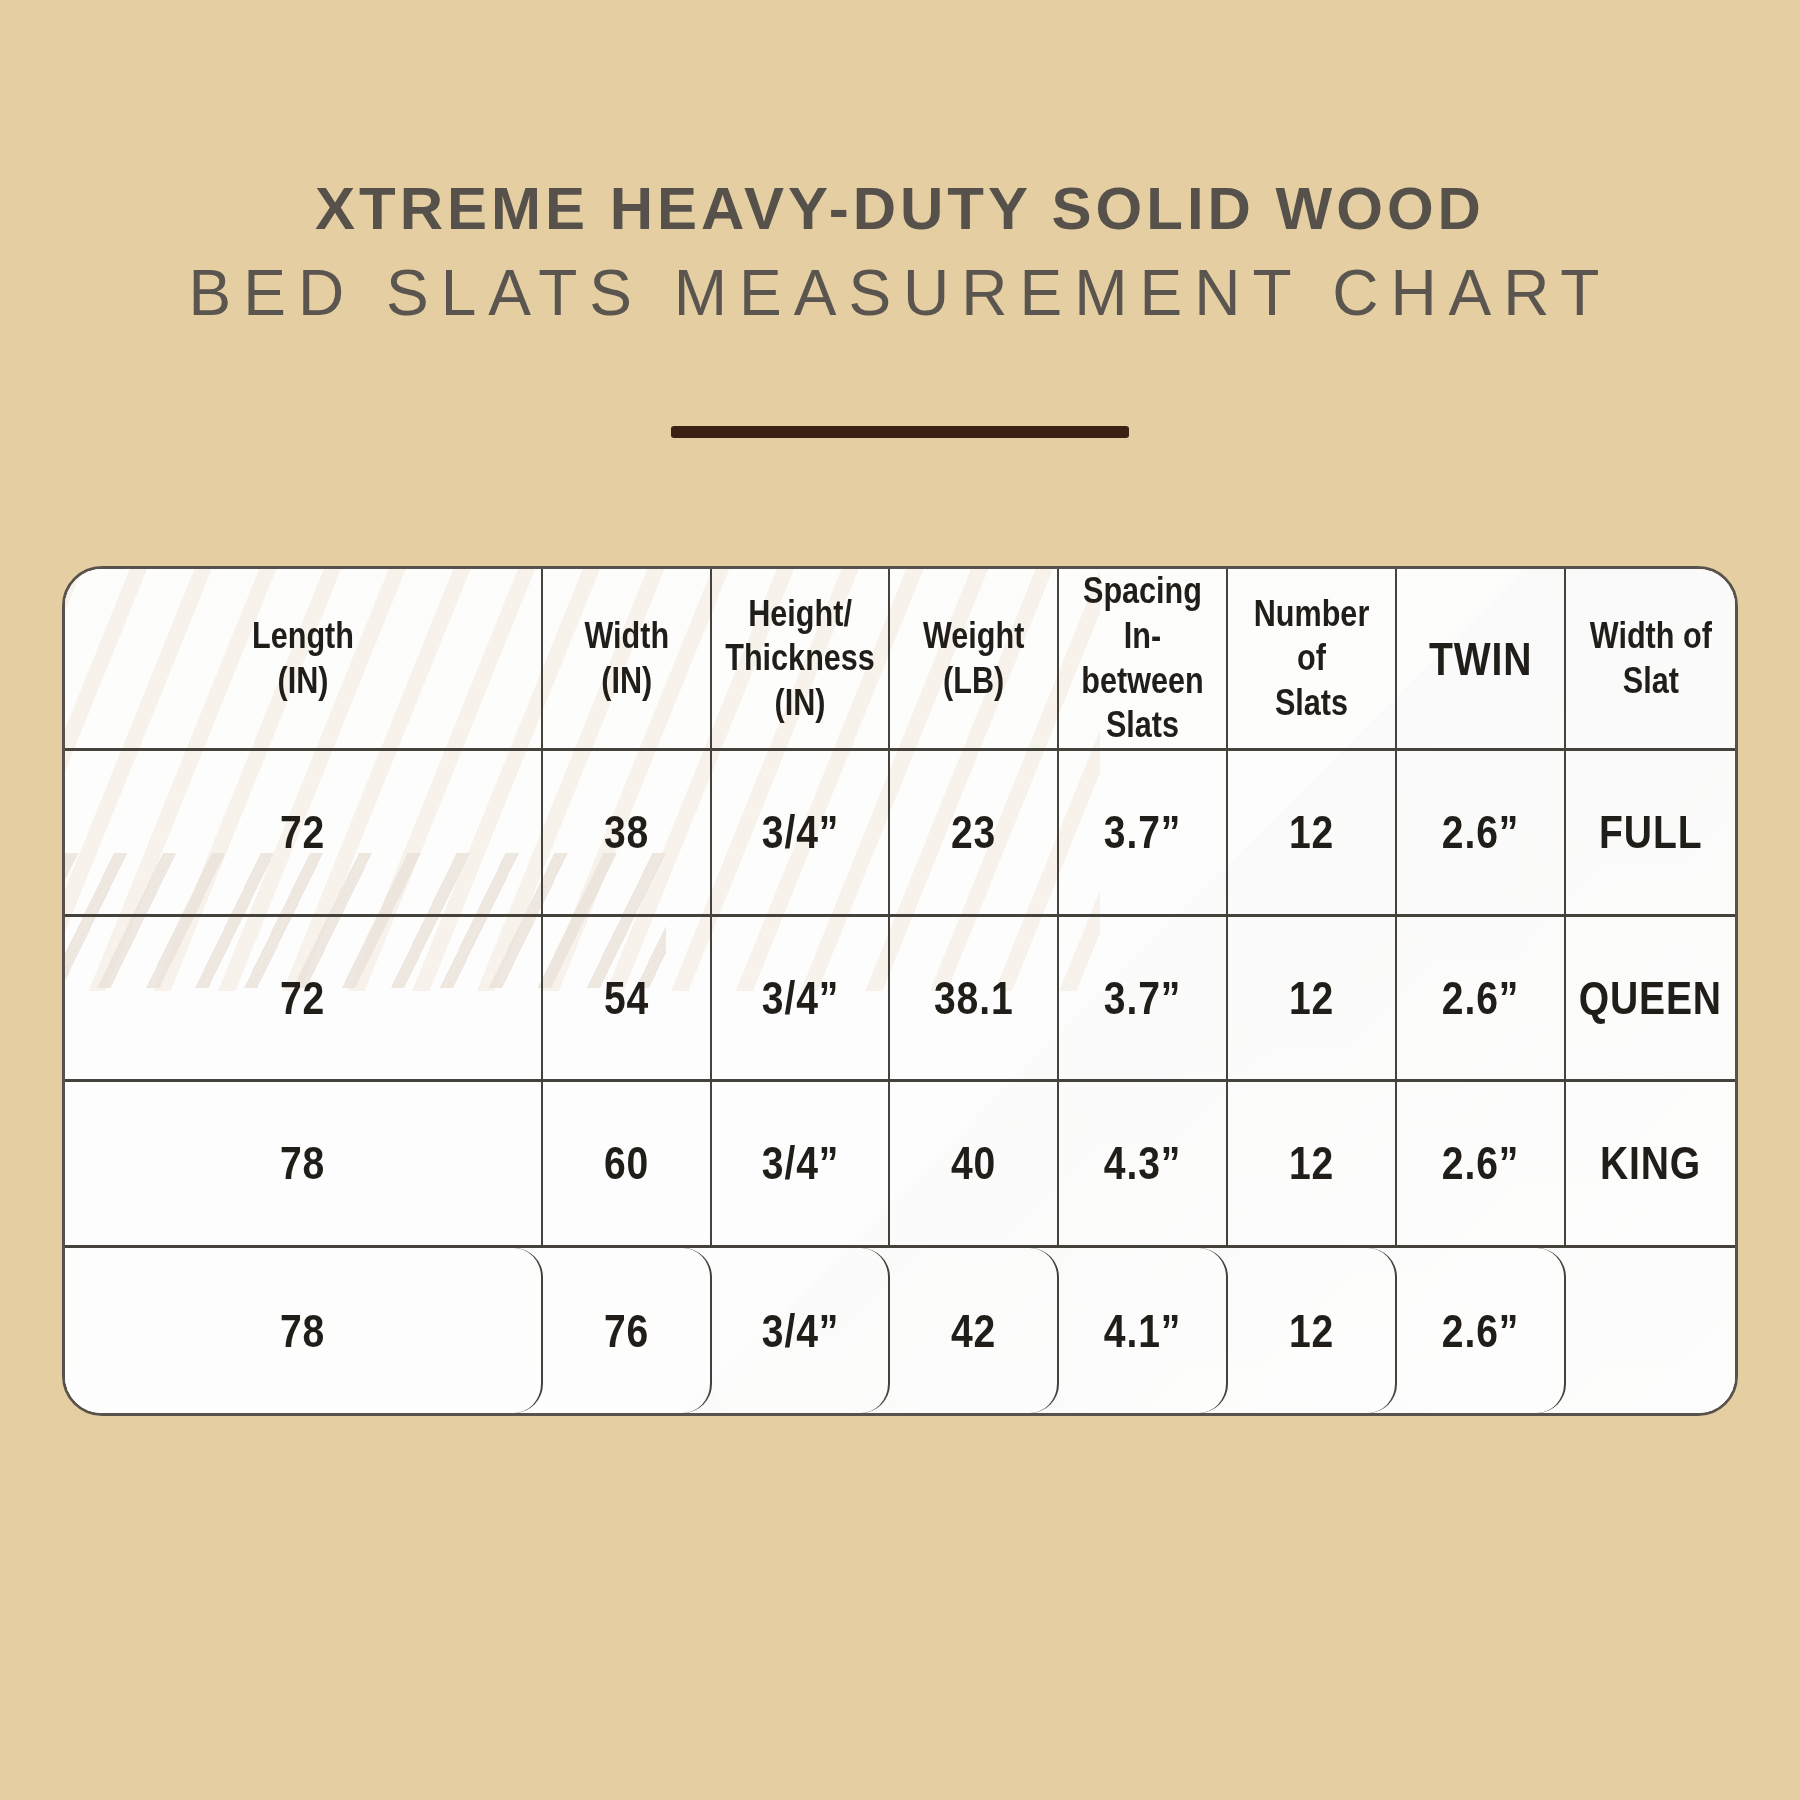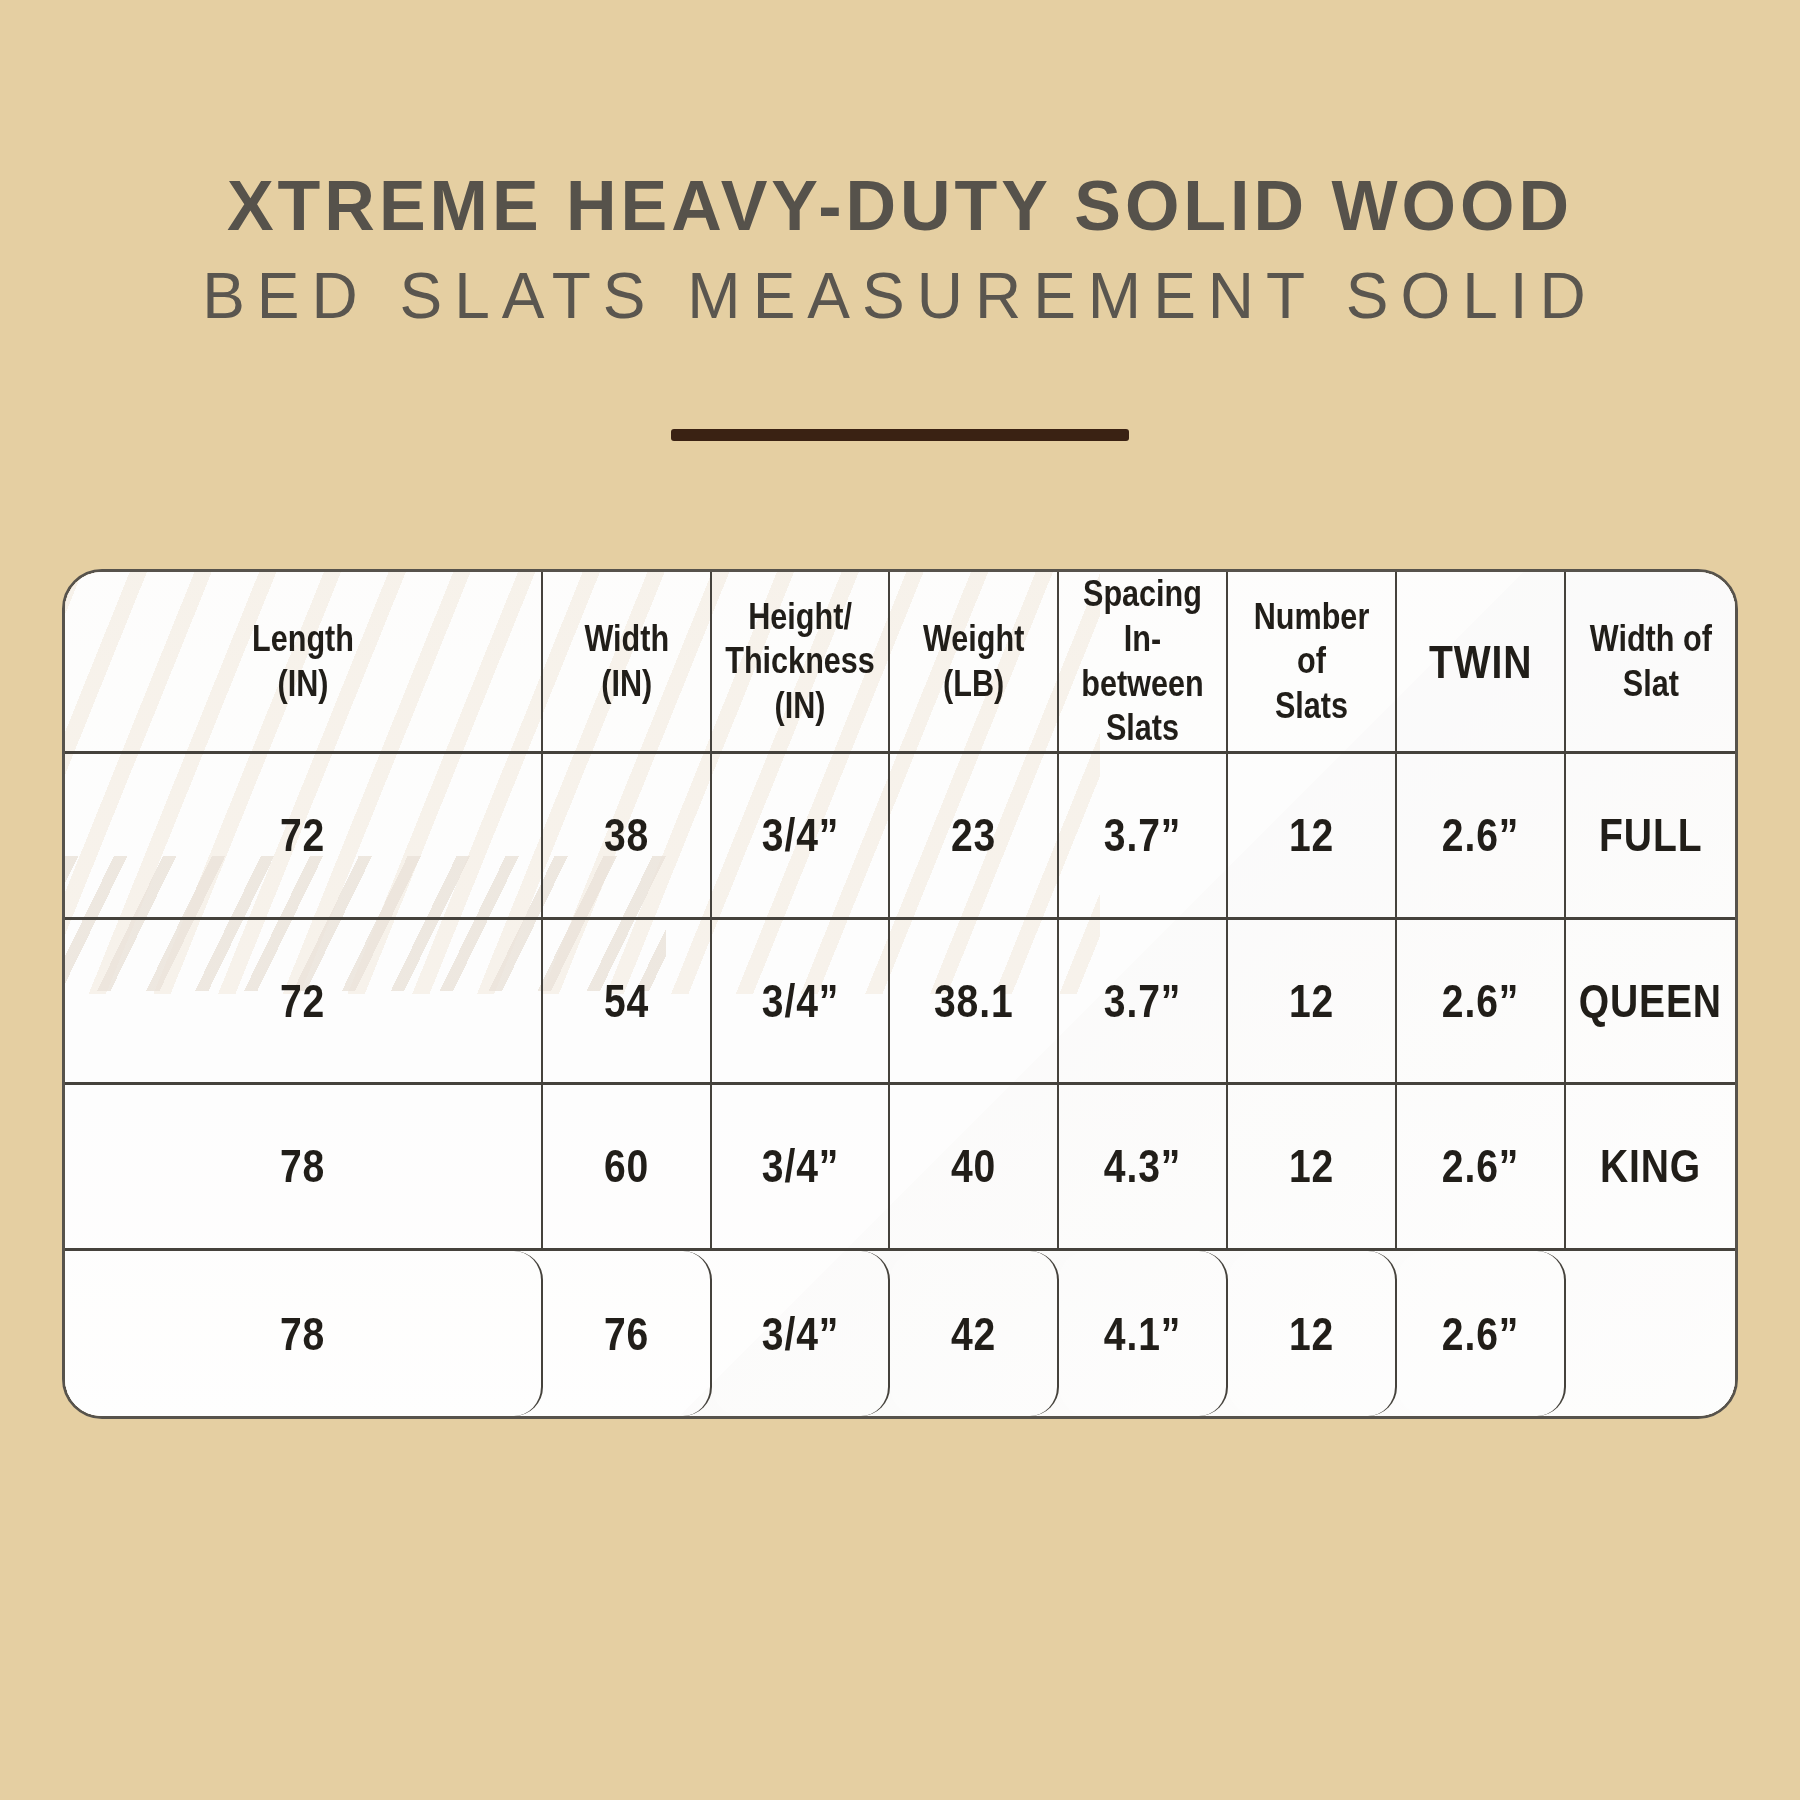--- a/index.html
+++ b/index.html
@@ -12,22 +12,22 @@
     height: 1800px;
     background: #e5cfa2;
     font-family: "Liberation Sans", sans-serif;
     overflow: hidden;
   }
   .title-block {
     padding-top: 168px;
     text-align: center;
   }
   .title-line1 {
-    margin: 0;
-    font-size: 70px;
+    margin: 8px;
+    font-size: 60px;
     font-weight: 700;
     letter-spacing: 4px;
     color: #56524b;
     line-height: 1.1;
   }
   .title-line2 {
     margin: 16px 0 0 0;
     font-size: 64px;
     font-weight: 500;
     letter-spacing: 12px;
@@ -102,21 +102,21 @@
     letter-spacing: 1px;
   }
 </style>
 </head>
 <body>
 
 <div class="page">
 
   <header class="title-block">
     <h1 class="title-line1">XTREME HEAVY-DUTY SOLID WOOD</h1>
-    <h2 class="title-line2">BED SLATS MEASUREMENT SOLID</h2>
+    <h2 class="title-line2">BED SLATS MEASUREMENT CHART</h2>
     <div class="divider"></div>
   </header>
 
   <main class="table-card">
     <div class="photo-bg"></div>
 
     <div class="grid">
 
       <div class="cell header">
           <span class="txt">Length

